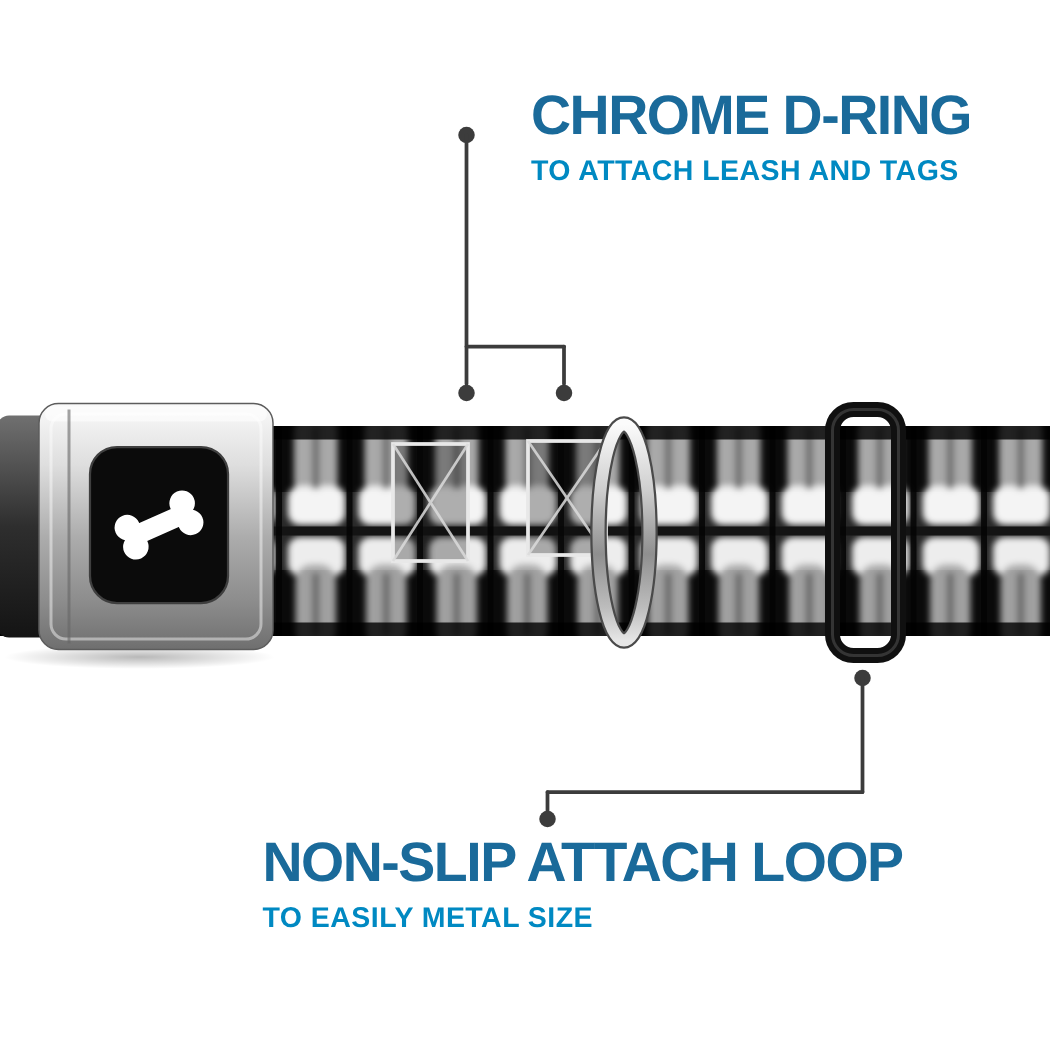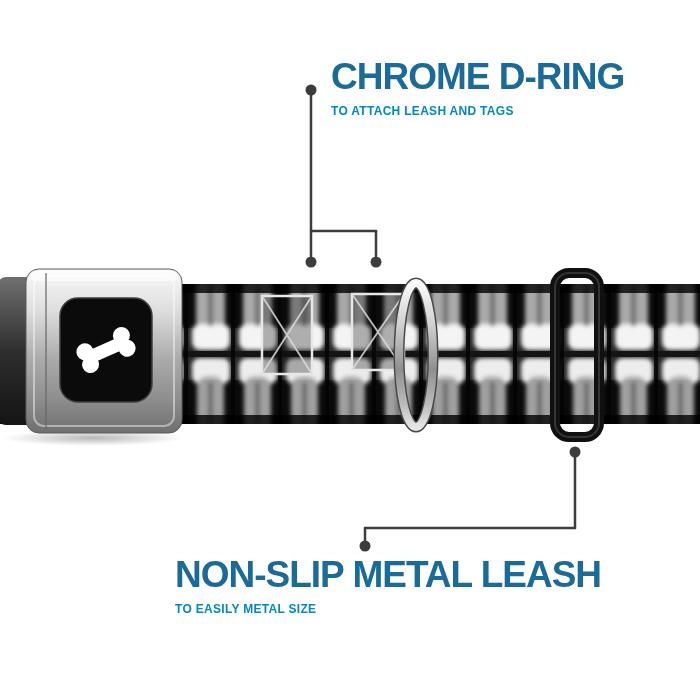--- a/index.html
+++ b/index.html
@@ -10,24 +10,24 @@
     overflow:hidden;
   }
   .canvas{position:relative;width:700px;height:700px;background:var(--page-bg,#ffffff);overflow:hidden;}
   .layer{position:absolute;}
   .annotation{position:absolute;}
   .annotation .title{
     font-weight:bold;font-size:37px;line-height:1;letter-spacing:-1px;
     color:var(--title,#1A6A9A);white-space:nowrap;
   }
   .annotation .subtitle{
-    font-weight:bold;font-size:12px;letter-spacing:0.3px;margin-top:9px;
+    font-weight:bold;font-size:19px;letter-spacing:0.3px;margin-top:9px;
     color:var(--subtitle,#0089C2);white-space:nowrap;
   }
-  .top-annotation{left:331px;top:58px;}
+  .top-annotation{left:354px;top:58px;}
   .bottom-annotation{left:175px;top:556px;}
   .buckle-shadow{
     left:2px;top:430px;width:182px;height:16px;
     background:radial-gradient(ellipse at center, rgba(0,0,0,0.28) 0%, rgba(0,0,0,0) 70%);
   }
 </style>
 </head>
 <body>
 
 <div class="canvas">
@@ -153,17 +153,17 @@
       <circle cx="365" cy="546" r="5.5" stroke="none"></circle>
     </g>
   </svg>
 
   <div class="annotation top-annotation">
     <div class="title">CHROME D-RING</div>
     <div class="subtitle">TO ATTACH LEASH AND TAGS</div>
   </div>
 
   <div class="annotation bottom-annotation">
-    <div class="title">NON-SLIP METAL LEASH</div>
+    <div class="title">NON-SLIP ATTACH LOOP</div>
     <div class="subtitle">TO EASILY METAL SIZE</div>
   </div>
 
 </div>
 
 </body></html>

